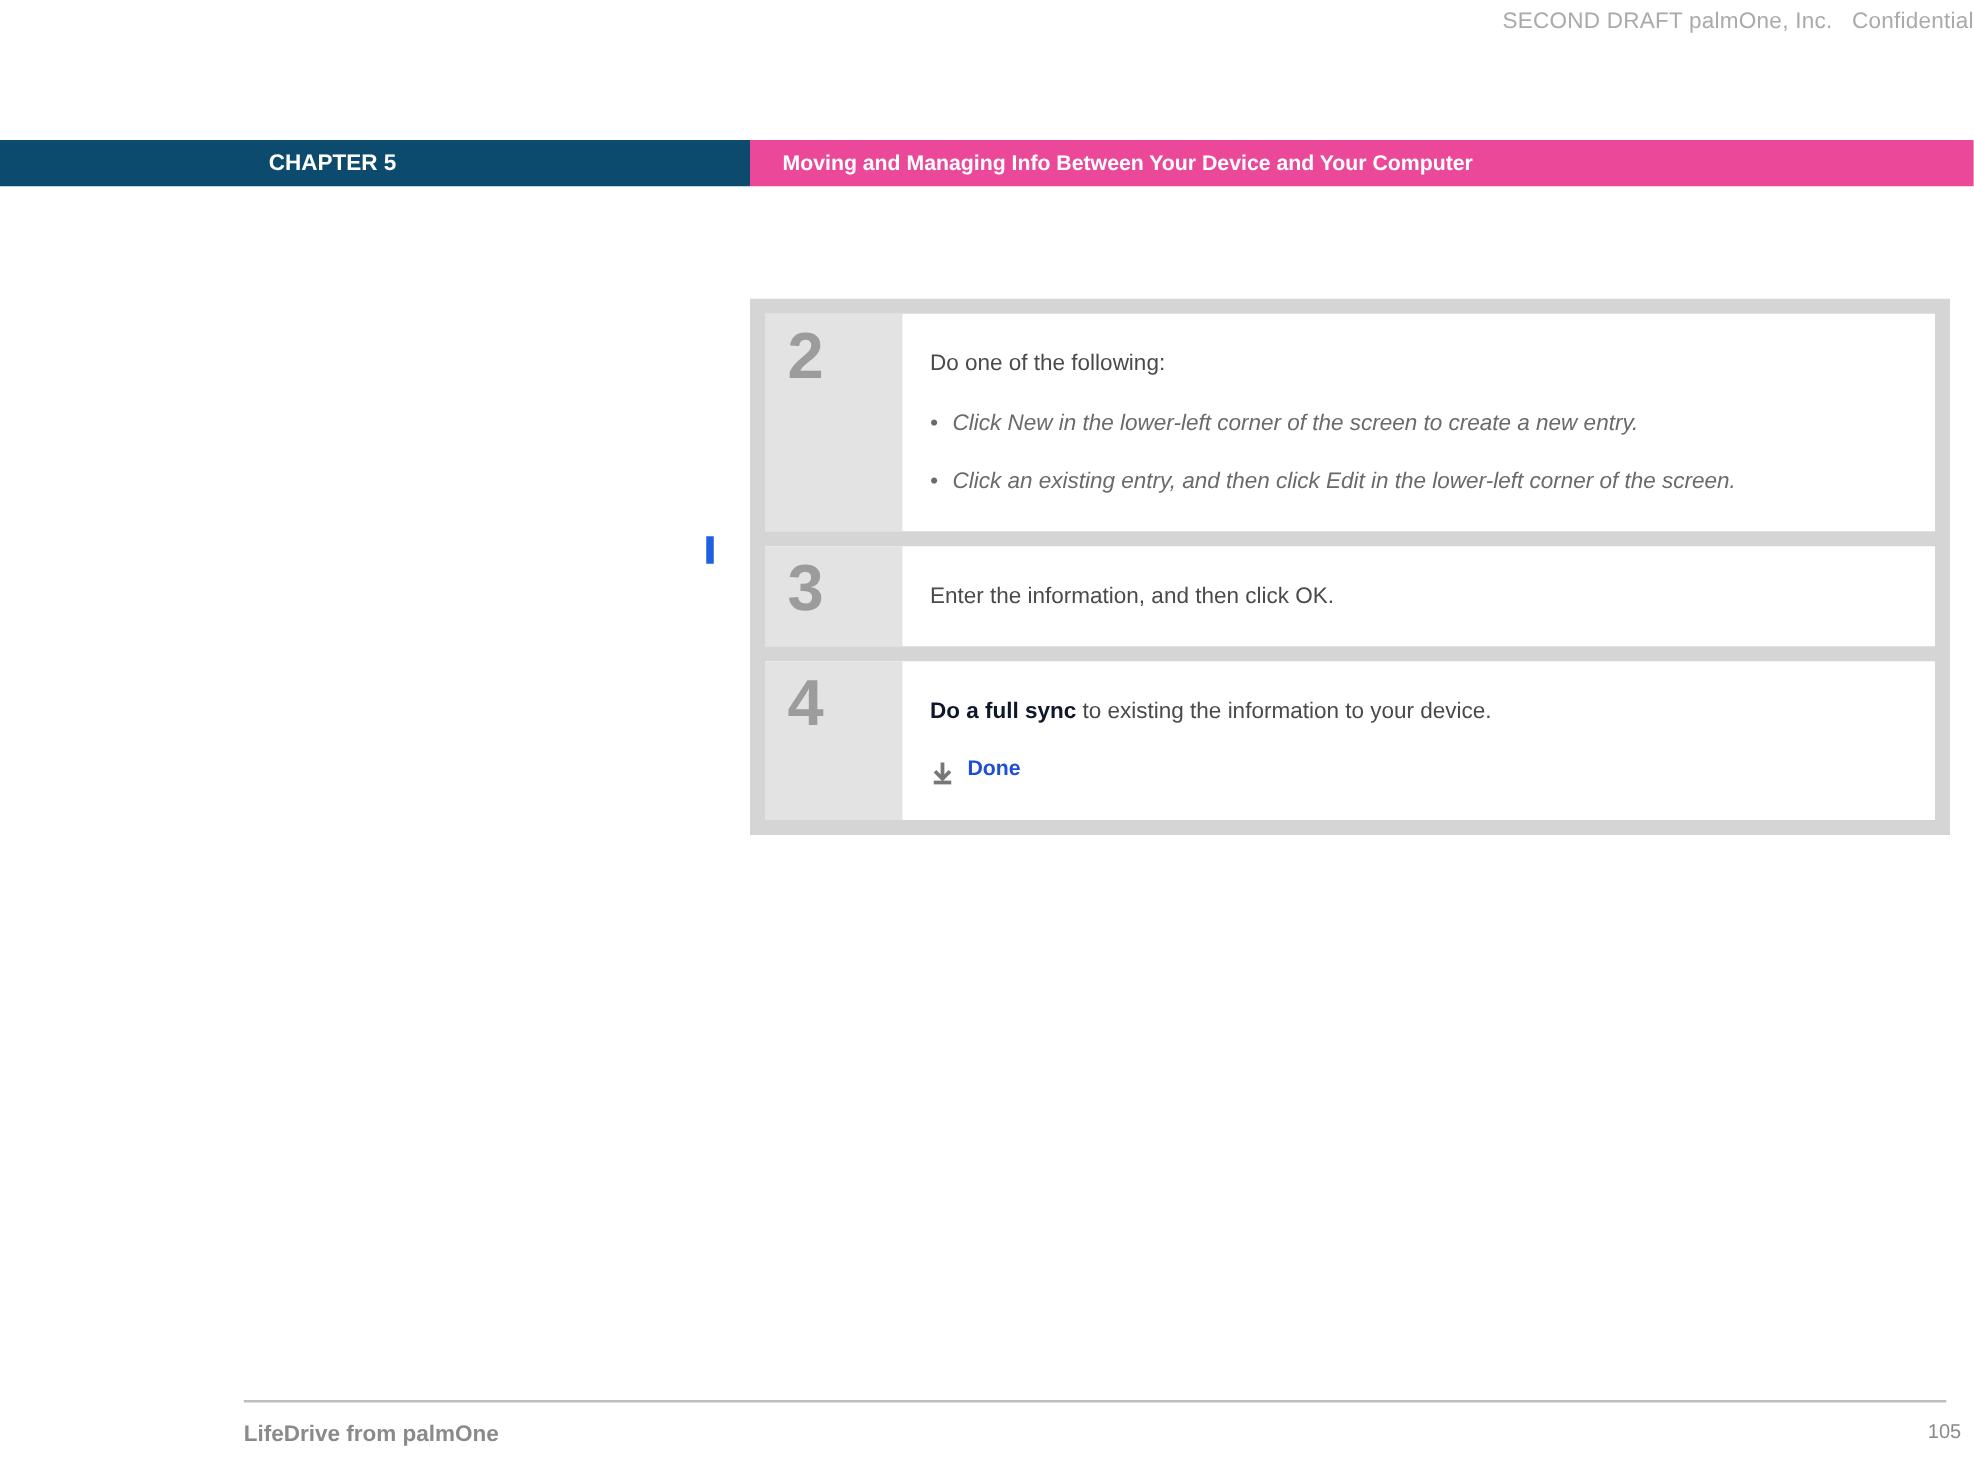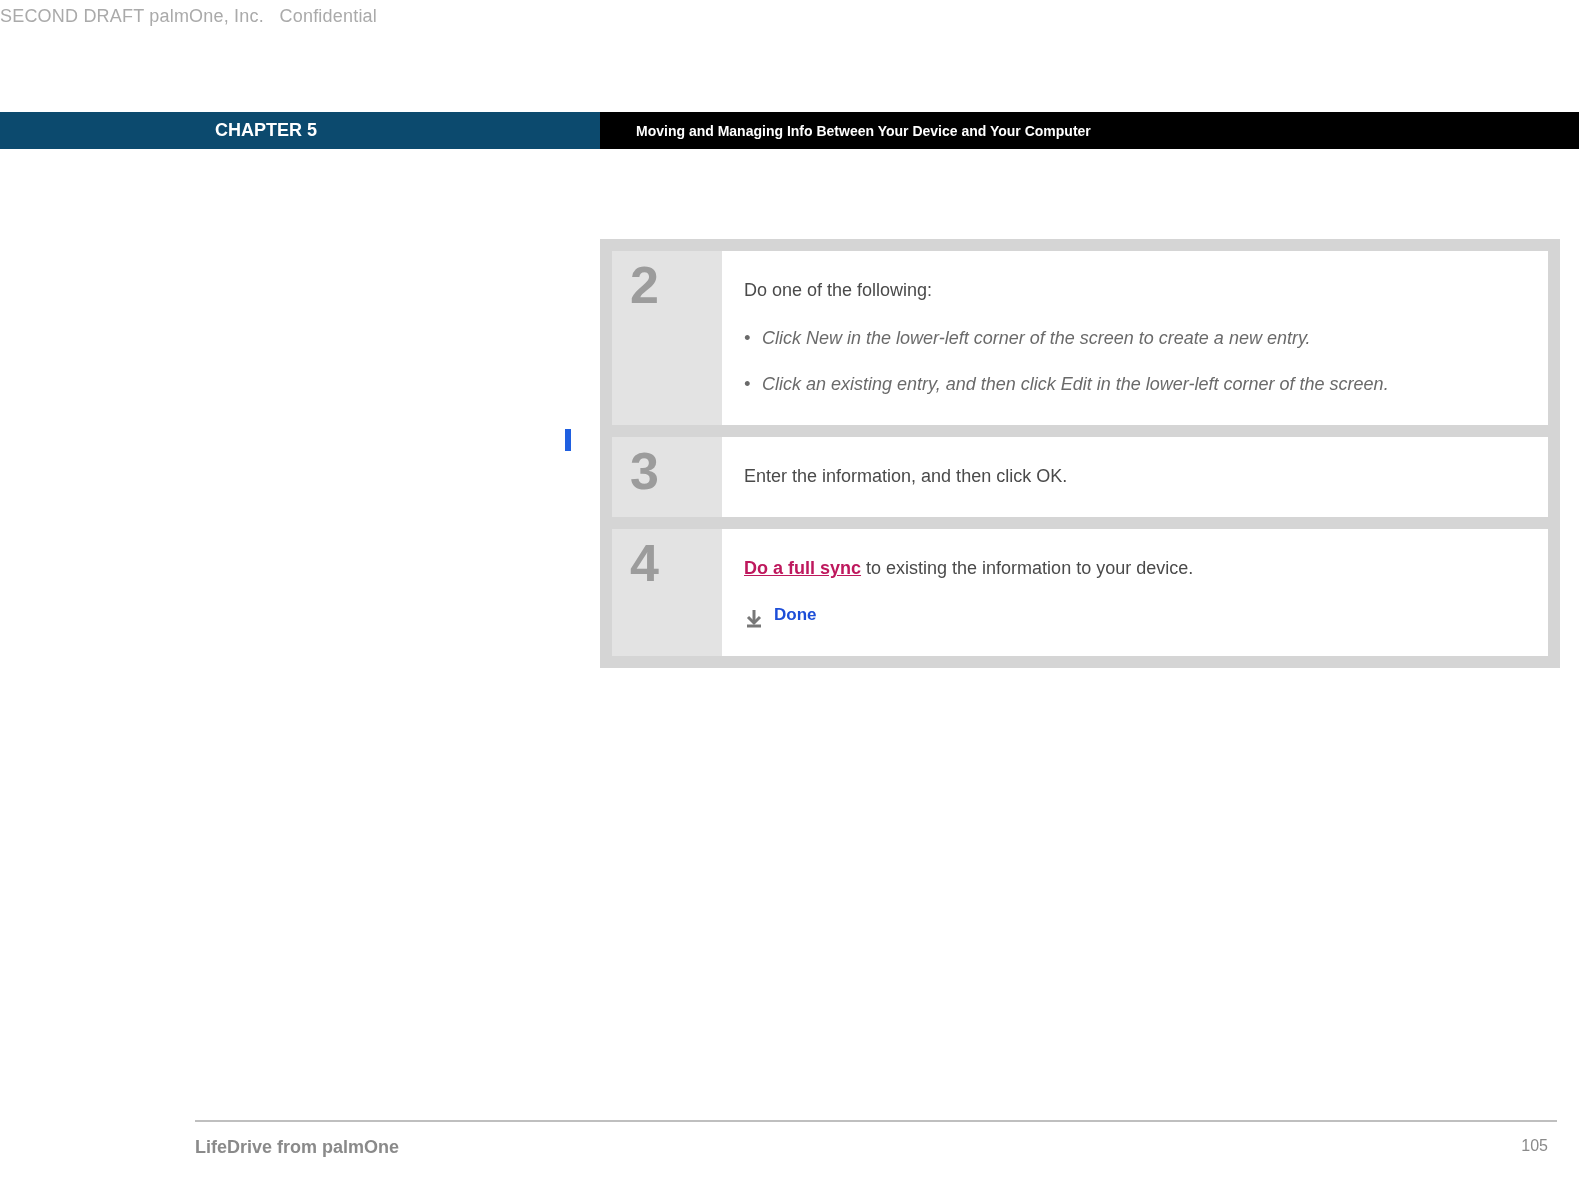--- a/index.html
+++ b/index.html
@@ -5,21 +5,21 @@
   * { box-sizing: border-box; margin: 0; padding: 0; }
   body {
     font-family: Arial, Helvetica, sans-serif;
     background: #fff;
     width: 1579px;
     height: 1178px;
     position: relative;
     color: #555;
   }
   .draft-header {
-    text-align: left;
+    text-align: right;
     font-size: 18px;
     color: #aaa;
     padding-top: 6px;
     letter-spacing: 0.2px;
   }
   .chapter-bar {
     display: flex;
     margin-top: 85px;
     height: 37px;
     width: 100%;
@@ -29,28 +29,28 @@
     color: #fff;
     font-weight: bold;
     font-size: 18px;
     flex: 0 0 600px;
     display: flex;
     align-items: center;
     justify-content: flex-start;
     padding-left: 215px;
   }
   .chapter-right {
-    background: #000000;
+    background: #ec4899;
     color: #fff;
     font-weight: bold;
-    font-size: 14px;
+    font-size: 17px;
     flex: 1;
     display: flex;
     align-items: center;
-    padding-left: 36px;
+    padding-left: 26px;
   }
   .content-area {
     position: relative;
     margin-top: 90px;
     margin-left: 600px;
     width: 960px;
     background: #d5d5d5;
     padding: 12px;
   }
   .blue-marker {
@@ -101,22 +101,21 @@
   .step-body li:last-child { margin-bottom: 0; }
   .step-body li::before {
     content: "•";
     position: absolute;
     left: 0;
     top: 0;
     color: #6a6a6a;
   }
   .link-underline {
     font-weight: bold;
-    text-decoration: underline;
-    color: #be185d;
+    color: #0f172a;
     cursor: pointer;
   }
   .done-row {
     display: flex;
     align-items: flex-end;
     margin-top: 22px;
     font-weight: bold;
     color: #1d4ed8;
     font-size: 17px;
   }
@@ -128,21 +127,21 @@
     position: absolute;
     left: 195px;
     right: 22px;
     bottom: 56px;
     height: 2px;
     background: #bfbfbf;
   }
   .footer {
     position: absolute;
     left: 195px;
-    right: 31px;
+    right: 10px;
     bottom: 20px;
     display: flex;
     justify-content: space-between;
     font-size: 18px;
     color: #8a8a8a;
     font-weight: bold;
   }
   .footer .page { font-weight: normal; color: #8a8a8a; font-size: 16px; }
 </style>
 </head>

